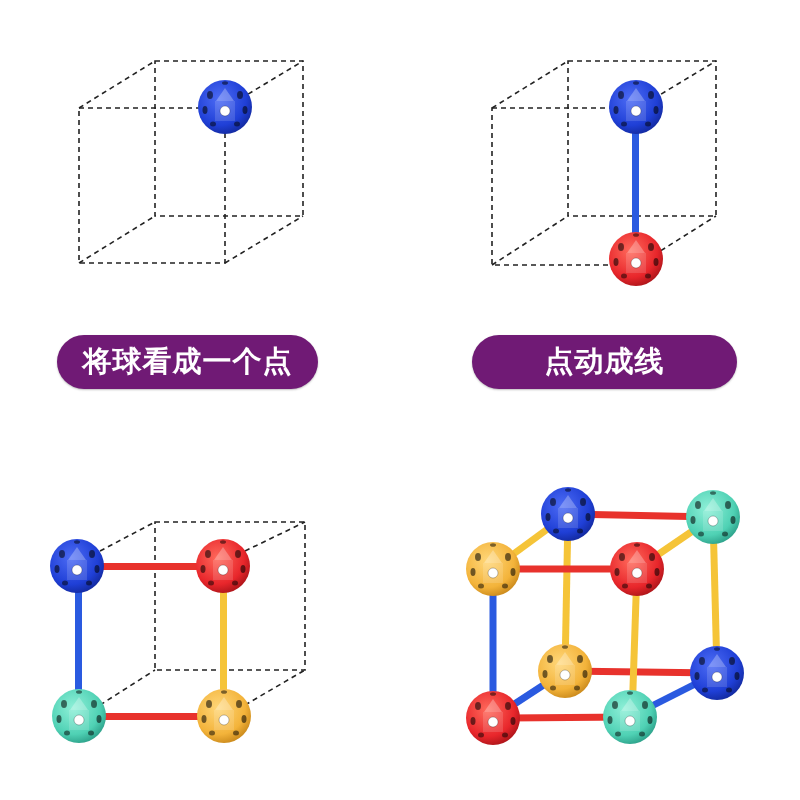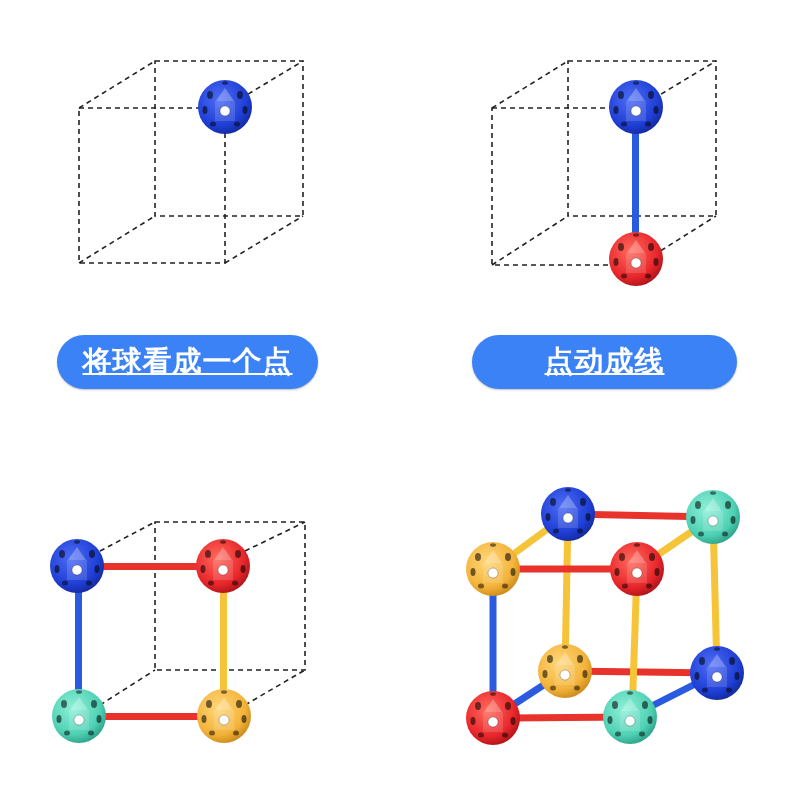--- a/index.html
+++ b/index.html
@@ -1,20 +1,20 @@
 <!DOCTYPE html>
 <html><head>
 <meta charset="utf-8">
 <style>
   html,body{margin:0;padding:0;background:#ffffff;}
   body{width:800px;height:800px;position:relative;overflow:hidden;font-family:"DejaVu Sans",sans-serif;}
   svg{position:absolute;left:0;top:0;}
-  .pill{position:absolute;height:54px;border-radius:27px;background:#3b82f6;color:#fff;
+  .pill{position:absolute;height:54px;border-radius:27px;background:#701a75;color:#fff;
         display:flex;align-items:center;justify-content:center;font-size:29px;font-weight:bold;letter-spacing:1px;
-        box-shadow:0 1px 2px rgba(0,0,0,0.25);text-decoration:underline;}
+        box-shadow:0 1px 2px rgba(0,0,0,0.25);}
 </style>
 </head>
 <body>
 
 <svg width="800" height="800" viewBox="0 0 800 800">
   <defs>
     <radialGradient id="gBlue" cx="40%" cy="35%" r="70%">
       <stop offset="0%" stop-color="#4d6cf5"></stop>
         <stop offset="70%" stop-color="#1f3fd6"></stop>
         <stop offset="100%" stop-color="#12289a"></stop>

